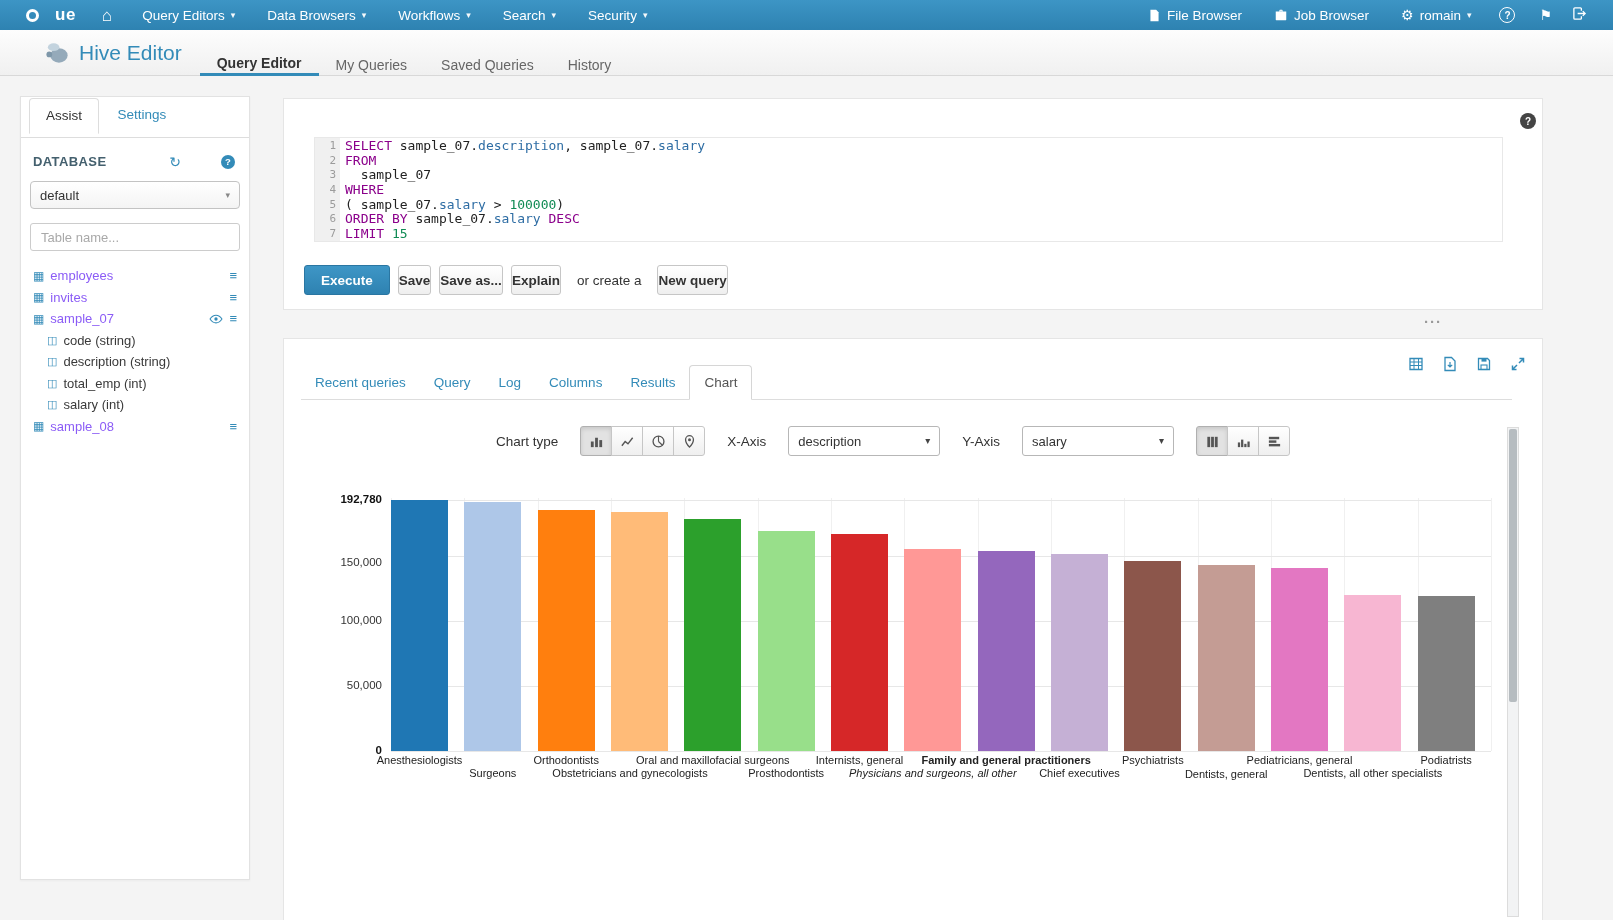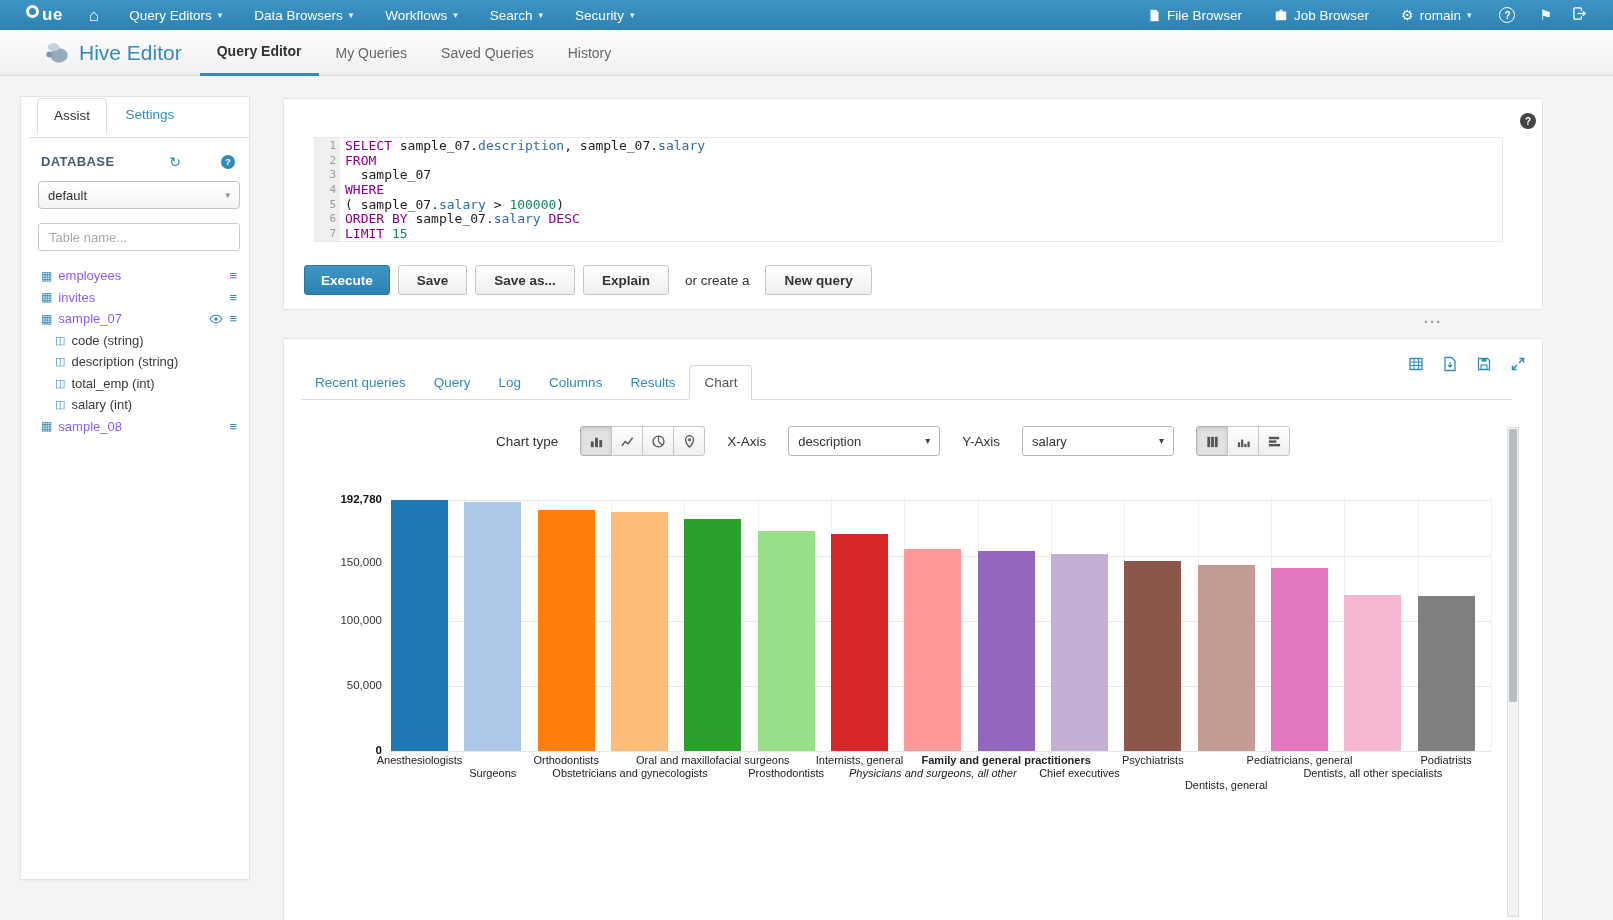--- a/index.html
+++ b/index.html
@@ -11,21 +11,21 @@
     color: #333;
   }
   .glyph { display:inline-block; line-height:1; }
 
   
   .navbar {
     position:absolute; left:0; top:0; width:1613px; height:30px;
     background: linear-gradient(#3d95c5,#2e82b1);
     display:flex; align-items:center; padding:0 16px; color:#fff;
   }
-  .logo { display:flex; align-items:flex-start; gap:3px; margin:0 26px 0 10px; cursor:pointer; }
+  .logo { display:flex; align-items:center; gap:16px; margin:0 26px 0 10px; cursor:pointer; }
   .logo-mark { width:13px; height:13px; border:3px solid #fff; border-radius:50%; display:inline-block; }
   .logo-text { font-weight:bold; font-size:17px; letter-spacing:.5px; }
   .nav-home { font-size:17px; margin-right:14px; cursor:pointer; }
   .nav-menus { display:flex; height:30px; }
   .nav-item { display:flex; align-items:center; gap:6px; padding:0 16px; font-size:13.5px; height:30px; cursor:pointer; white-space:nowrap; }
   .caret-g { font-size:9px; opacity:.95; }
   .nav-right { margin-left:auto; display:flex; align-items:center; height:30px; }
   .nav-item .i svg { display:block; }
   .qmark-nav {
     width:16px; height:16px; border:1.5px solid #fff; border-radius:50%;
@@ -39,27 +39,27 @@
   
   .subheader {
     position:absolute; left:0; top:30px; width:1613px; height:46px;
     background:linear-gradient(#fdfdfd,#f0f0f0);
     border-bottom:1px solid #d8d8d8;
     display:flex; align-items:center; padding-left:44px;
   }
   .hive-ic { margin-right:8px; display:flex; }
   .app-title { color:#338bb8; font-size:21px; margin-right:18px; cursor:pointer; white-space:nowrap; }
   .app-tabs { display:flex; height:46px; align-items:stretch; }
-  .app-tab { padding:0 17px; line-height:46px; font-size:14px; color:#666; cursor:pointer; white-space:nowrap; }
+  .app-tab { padding:12px 17px; line-height:46px; font-size:14px; color:#666; cursor:pointer; white-space:nowrap; }
   .app-tab.active { color:#333; font-weight:bold; line-height:43px; border-bottom:3px solid #338bb8; }
 
   
   .sidebar {
     position:absolute; left:20px; top:96px; width:230px; height:784px;
-    background:#fff; border:1px solid #e2e2e2; box-shadow:0 1px 2px rgba(0,0,0,.04);padding-left:8px;
+    background:#fff; border:1px solid #e2e2e2; box-shadow:0 1px 2px rgba(0,0,0,.04);
   }
   .assist-tabs { height:41px; border-bottom:1px solid #ddd; position:relative; }
   .assist-tab {
     display:inline-block; margin-left:8px; padding:9px 16px 10px; position:relative; top:1px;
     border:1px solid #ddd; border-bottom:1px solid #fff; border-radius:4px 4px 0 0;
     background:#fff; font-size:13.5px; color:#333; cursor:pointer;
   }
   .assist-settings { display:inline-block; padding:10px 14px; font-size:13.5px; color:#338bb8; cursor:pointer; }
   .db-row { display:flex; align-items:center; padding:16px 14px 10px 12px;gap:32px; }
   .db-label { font-size:13px; font-weight:bold; color:#44606e; letter-spacing:.4px; }
@@ -112,21 +112,21 @@
   .g-ln { height:14.7px; line-height:14.7px; }
   .code { flex:1; padding:1px 0 0 5px; font-family:"DejaVu Sans Mono","Liberation Mono",monospace; font-size:13px; }
   .c-ln { height:14.7px; line-height:14.7px; white-space:pre; }
   .tok-kw { color:#8b008b; }
   .tok-pl { color:#222; }
   .tok-col { color:#2e6da4; }
   .tok-num { color:#108b54; }
 
   .btn-row { position:absolute; left:20px; top:166px; display:flex; align-items:center; gap:8px; }
   .btn {
-    height:30px; padding:0 18px; border:1px solid #c6c6c6; border-radius:3px;
+    height:30px; padding:0 0; border:1px solid #c6c6c6; border-radius:3px;
     background:linear-gradient(#fff,#efefef); font-size:13.5px; font-weight:600; color:#333;
     font-family:"Liberation Sans",sans-serif; cursor:pointer;
   }
   .btn.primary { background:linear-gradient(#3e96c6,#2e82b1); border-color:#2a76a2; color:#fff; padding:0 16px; }
   .or-text { font-size:13.5px; color:#333; margin:0 8px; }
 
   .grip { position:absolute; left:1424px; top:313px; color:#999; font-size:15px; font-weight:bold; letter-spacing:1px; cursor:row-resize; }
 
   
   .results-panel {
@@ -500,21 +500,21 @@
       <div class="xlabel" style="left: 468.5px; top: 256px;">Internists, general</div>
       <div class="bar" style="left: 513.3px; width: 57px; height: 201.7px; background: rgb(255, 152, 150);"></div>
       <div class="xlabel" style="left: 541.8px; top: 269px; font-style: italic;">Physicians and surgeons, all other</div>
       <div class="bar" style="left: 586.7px; width: 57px; height: 199.7px; background: rgb(148, 103, 189);"></div>
       <div class="xlabel" style="left: 615.2px; top: 256px; font-weight: bold;">Family and general practitioners</div>
       <div class="bar" style="left: 660px; width: 57px; height: 196.8px; background: rgb(197, 176, 213);"></div>
       <div class="xlabel" style="left: 688.5px; top: 269px;">Chief executives</div>
       <div class="bar" style="left: 733.3px; width: 57px; height: 190px; background: rgb(140, 86, 75);"></div>
       <div class="xlabel" style="left: 761.8px; top: 256px;">Psychiatrists</div>
       <div class="bar" style="left: 806.7px; width: 57px; height: 185.7px; background: rgb(196, 156, 148);"></div>
-      <div class="xlabel" style="left: 835.2px; top: 281px;">Dentists, general</div>
+      <div class="xlabel" style="left: 835.2px; top: 270px;">Dentists, general</div>
       <div class="bar" style="left: 880px; width: 57px; height: 182.9px; background: rgb(227, 119, 194);"></div>
       <div class="xlabel" style="left: 908.5px; top: 256px;">Pediatricians, general</div>
       <div class="bar" style="left: 953.3px; width: 57px; height: 156.5px; background: rgb(247, 182, 210);"></div>
       <div class="xlabel" style="left: 981.8px; top: 269px;">Dentists, all other specialists</div>
       <div class="bar" style="left: 1026.7px; width: 57px; height: 155px; background: rgb(127, 127, 127);"></div>
       <div class="xlabel" style="left: 1055.2px; top: 256px;">Podiatrists</div>
     </div>
 
   <div class="vscrollbar">
     <div class="vthumb"></div>

